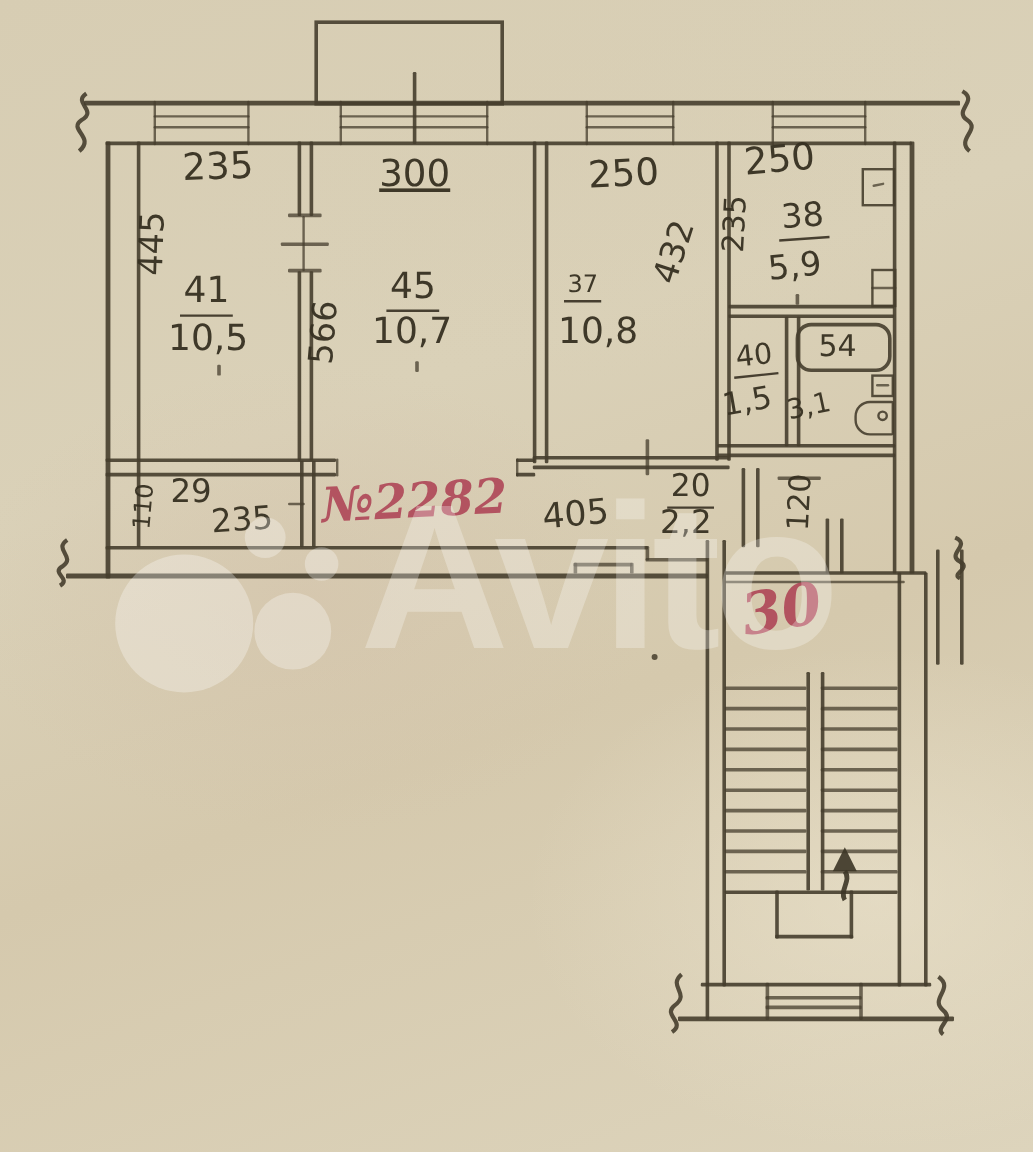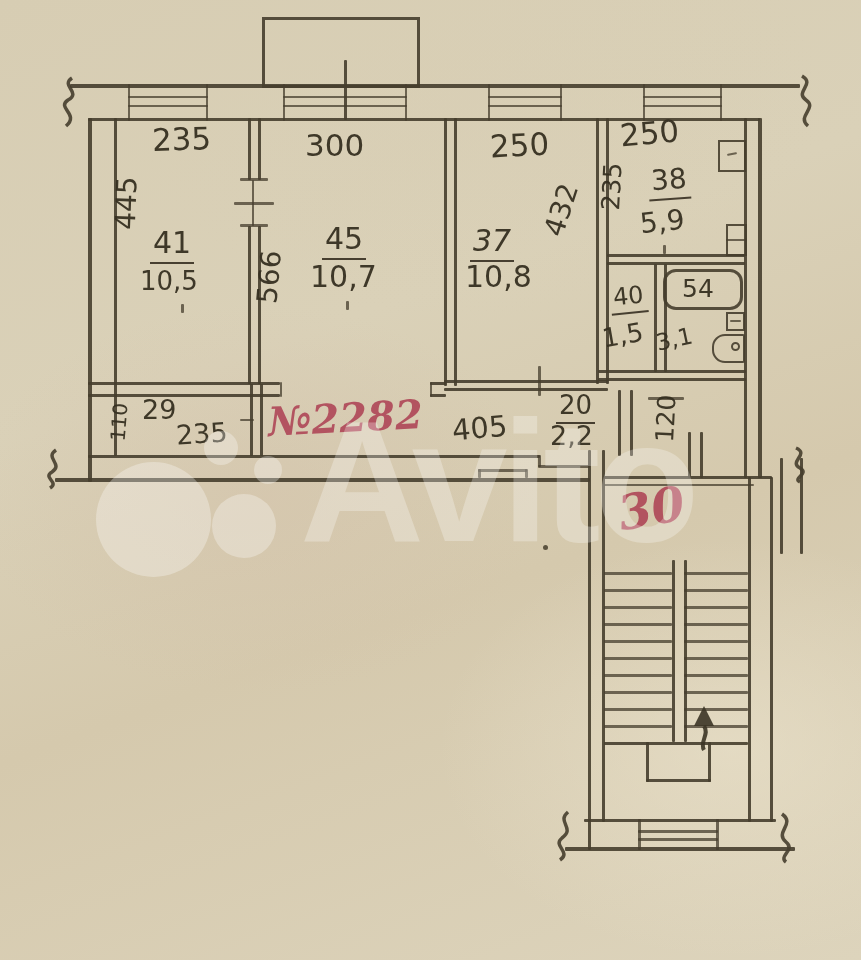--- a/index.html
+++ b/index.html
@@ -180,39 +180,39 @@
       <path d="M10 2 C24 8 2 16 14 22 C24 28 6 32 14 36" stroke="rgba(70,62,45,.9)" stroke-width="3.5" fill="none"></path>
     </svg>
   <svg class="zz" style="left:552px;top:810px;" width="24" height="52" viewBox="0 0 24 52">
       <path d="M16 2 C4 12 24 18 10 28 C0 36 20 42 8 50" stroke="rgba(70,62,45,.9)" stroke-width="3.5" fill="none"></path>
     </svg>
   <svg class="zz" style="left:772px;top:812px;" width="26" height="52" viewBox="0 0 26 52">
       <path d="M10 2 C24 12 2 20 14 30 C24 38 6 44 14 50" stroke="rgba(70,62,45,.9)" stroke-width="3.5" fill="none"></path>
     </svg>
 
   <div class="lb" style="left:152px;top:124px;font-size:31px;transform:rotate(-2deg);">235</div>
-  <div class="lb" style="left:305px;top:130px;font-size:31px;">300</div>
+  <div class="lb" style="left:316px;top:130px;font-size:31px;text-decoration:underline;">300</div>
   <div class="lb" style="left:490px;top:130px;font-size:31px;transform:rotate(-3deg);">250</div>
   <div class="lb" style="left:620px;top:118px;font-size:31px;transform:rotate(-5deg);">250</div>
   <div class="lb" style="left:100px;top:189px;font-size:28px;transform:rotate(-88deg);">445</div>
   <div class="lb" style="left:243px;top:263px;font-size:28px;transform:rotate(-85deg);">566</div>
   <div class="lb" style="left:535px;top:196px;font-size:28px;transform:rotate(-72deg);">432</div>
   <div class="lb" style="left:588px;top:174px;font-size:25px;transform:rotate(-87deg);">235</div>
   <div class="lb" style="left:100px;top:412px;font-size:20px;transform:rotate(-85deg);">110</div>
   <div class="lb" style="left:176px;top:420px;font-size:27px;transform:rotate(-4deg);">235</div>
   <div class="lb" style="left:452px;top:414px;font-size:29px;transform:rotate(-5deg);">405</div>
   <div class="lb" style="left:642px;top:406px;font-size:25px;transform:rotate(-87deg);">120</div>
 
   <div class="lb" style="left:150px;top:228px;font-size:30px;"><span class="rn">41</span></div>
-  <div class="lb" style="left:140px;top:268px;font-size:26px;">10,5</div>
+  <div class="lb" style="left:140px;top:268px;font-size:30px;">10,5</div>
   <i class="ln thin" style="left:181px;top:304px;width:2.5px;height:9px;"></i>
   <div class="lb" style="left:322px;top:224px;font-size:30px;"><span class="rn">45</span></div>
   <div class="lb" style="left:310px;top:262px;font-size:30px;">10,7</div>
   <i class="ln thin" style="left:346px;top:301px;width:2.5px;height:9px;"></i>
-  <div class="lb" style="left:470px;top:226px;font-size:30px;font-style:italic;"><span class="rn">37</span></div>
+  <div class="lb" style="left:470px;top:226px;font-size:20px;"><span class="rn">37</span></div>
   <div class="lb" style="left:465px;top:262px;font-size:30px;">10,8</div>
   <div class="lb" style="left:648px;top:166px;font-size:28px;transform:rotate(-4deg);"><span class="rn">38</span></div>
   <div class="lb" style="left:640px;top:208px;font-size:28px;transform:rotate(-6deg);">5,9</div>
   <i class="ln thin" style="left:663px;top:245px;width:2.5px;height:9px;"></i>
   <div class="lb" style="left:610px;top:284px;font-size:24px;transform:rotate(-6deg);"><span class="rn">40</span></div>
   <div class="lb" style="left:602px;top:322px;font-size:26px;transform:rotate(-10deg);">1,5</div>
   <div class="lb" style="left:682px;top:276px;font-size:25px;">54</div>
   <div class="lb" style="left:656px;top:328px;font-size:23px;transform:rotate(-12deg);">3,1</div>
   <div class="lb" style="left:142px;top:396px;font-size:27px;">29</div>
   <div class="lb" style="left:556px;top:392px;font-size:26px;"><span class="rn">20</span></div>

